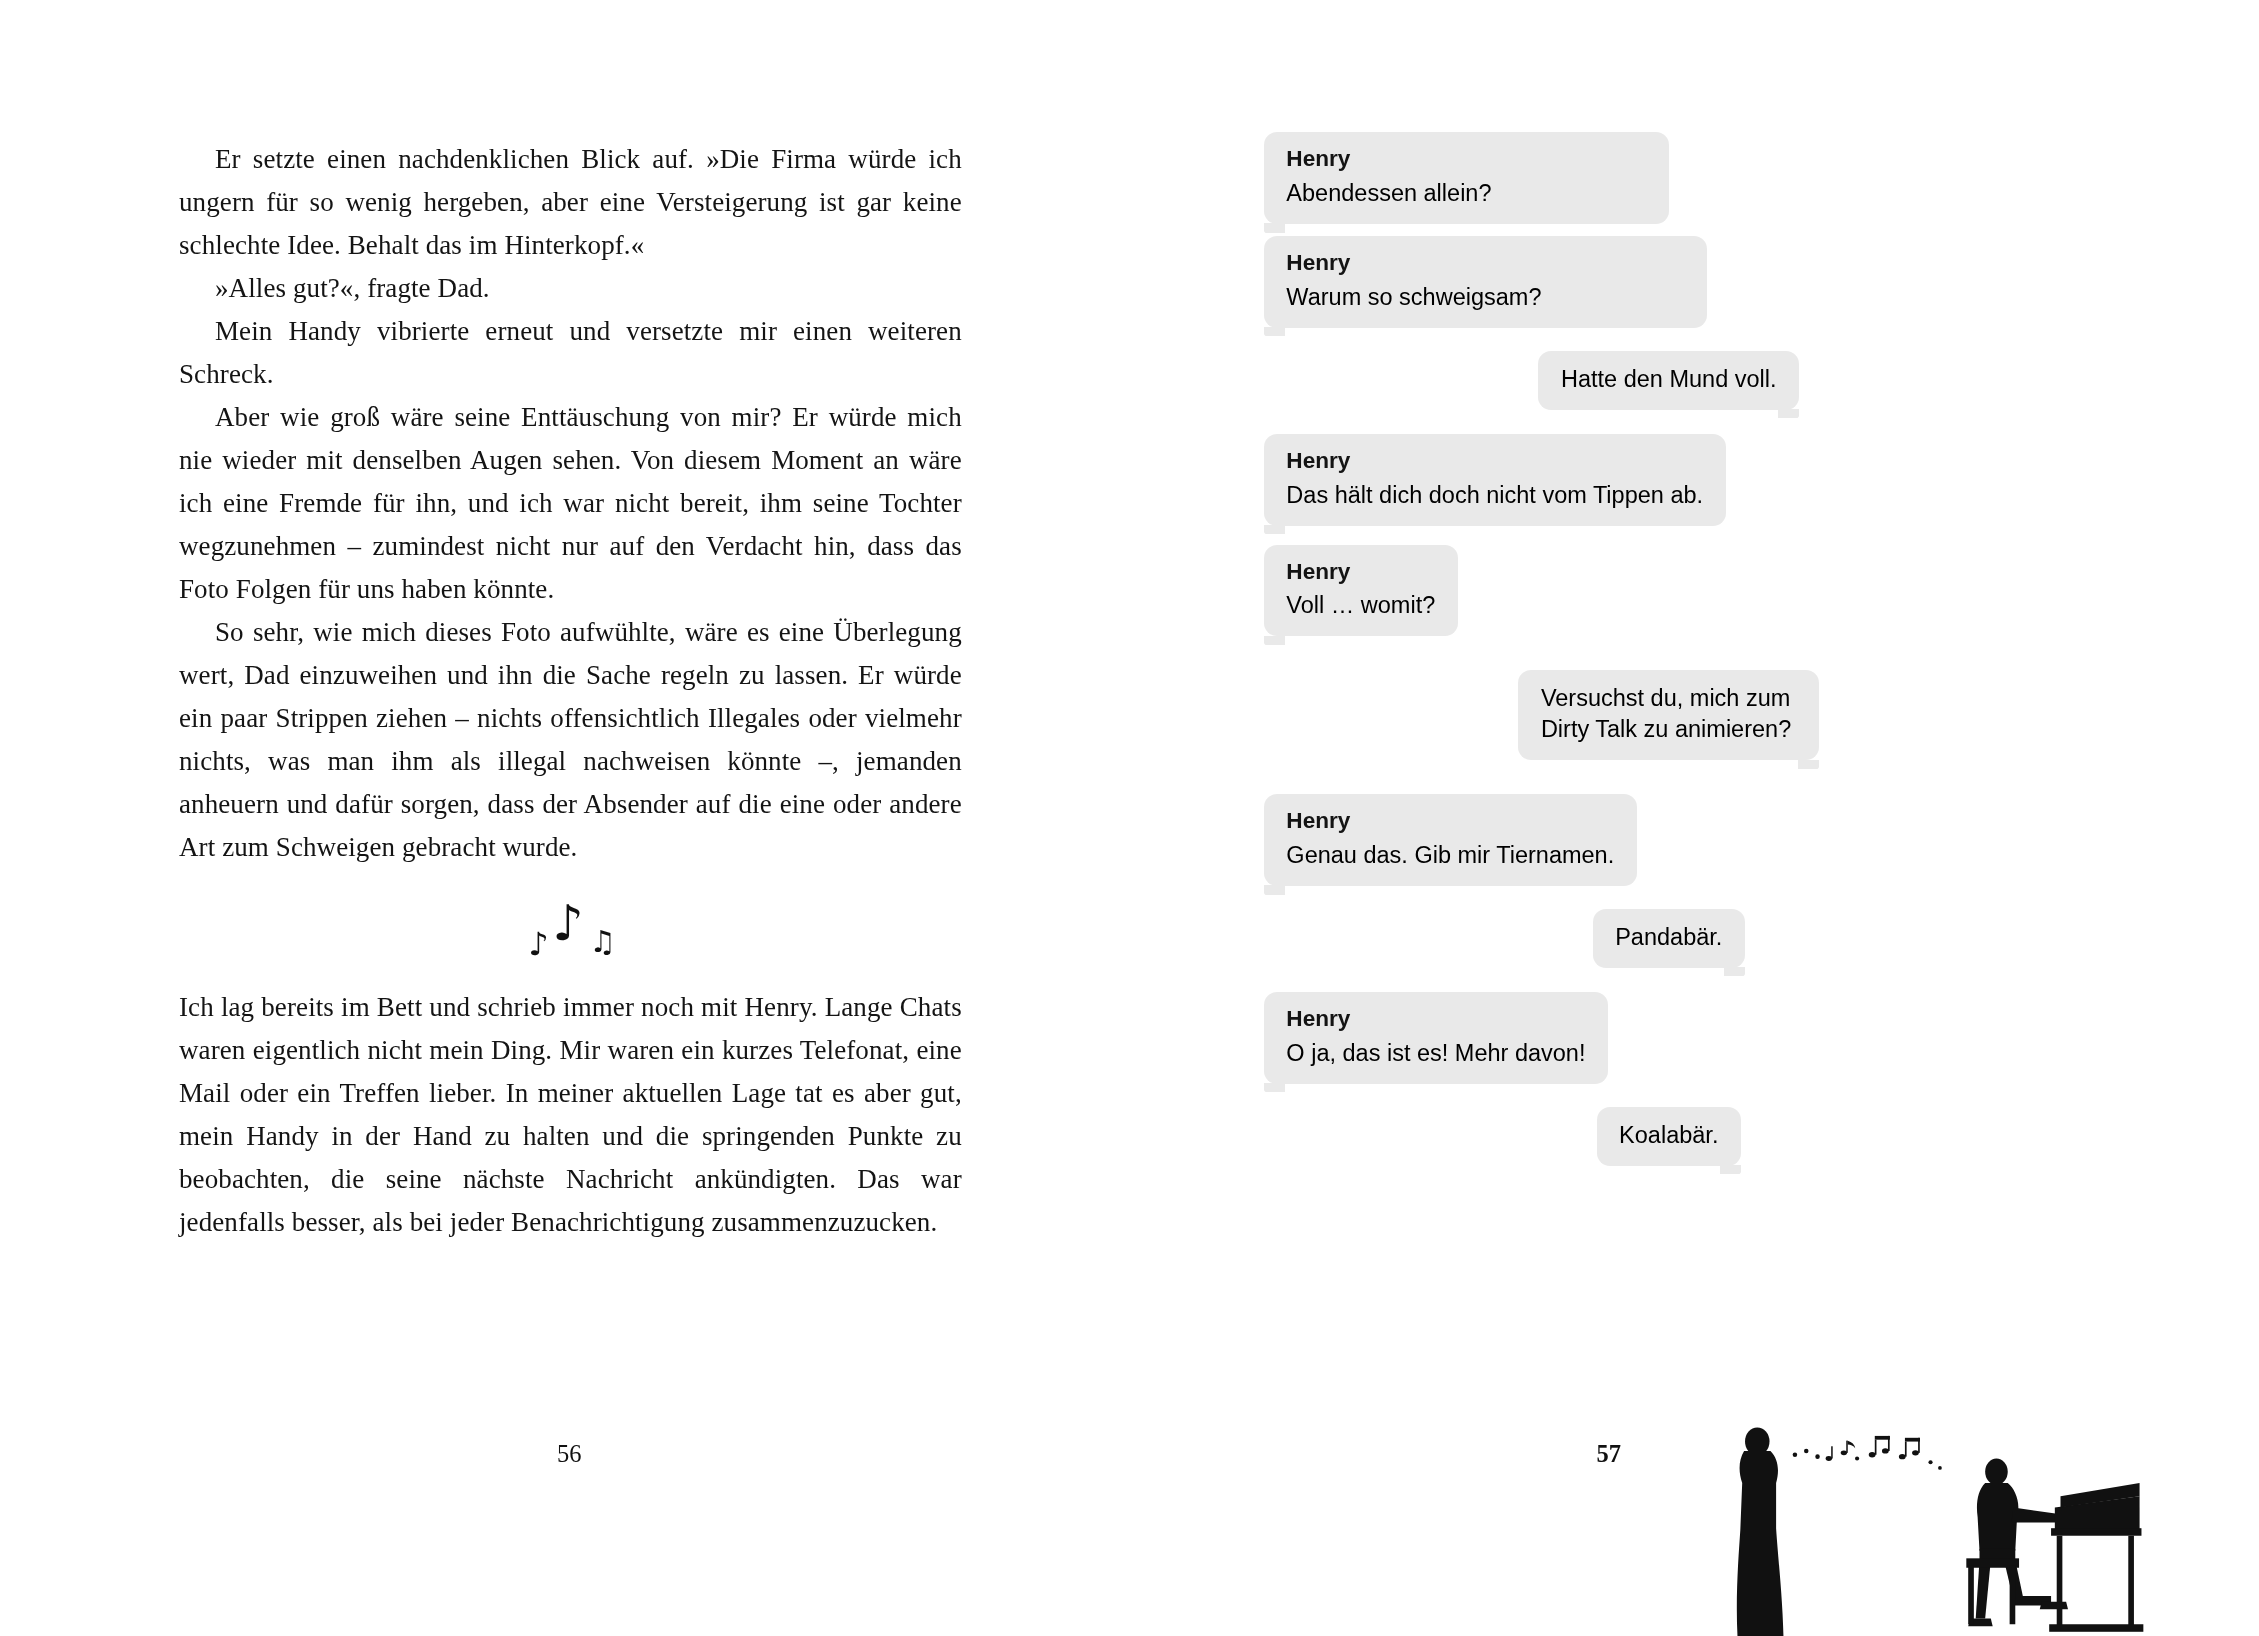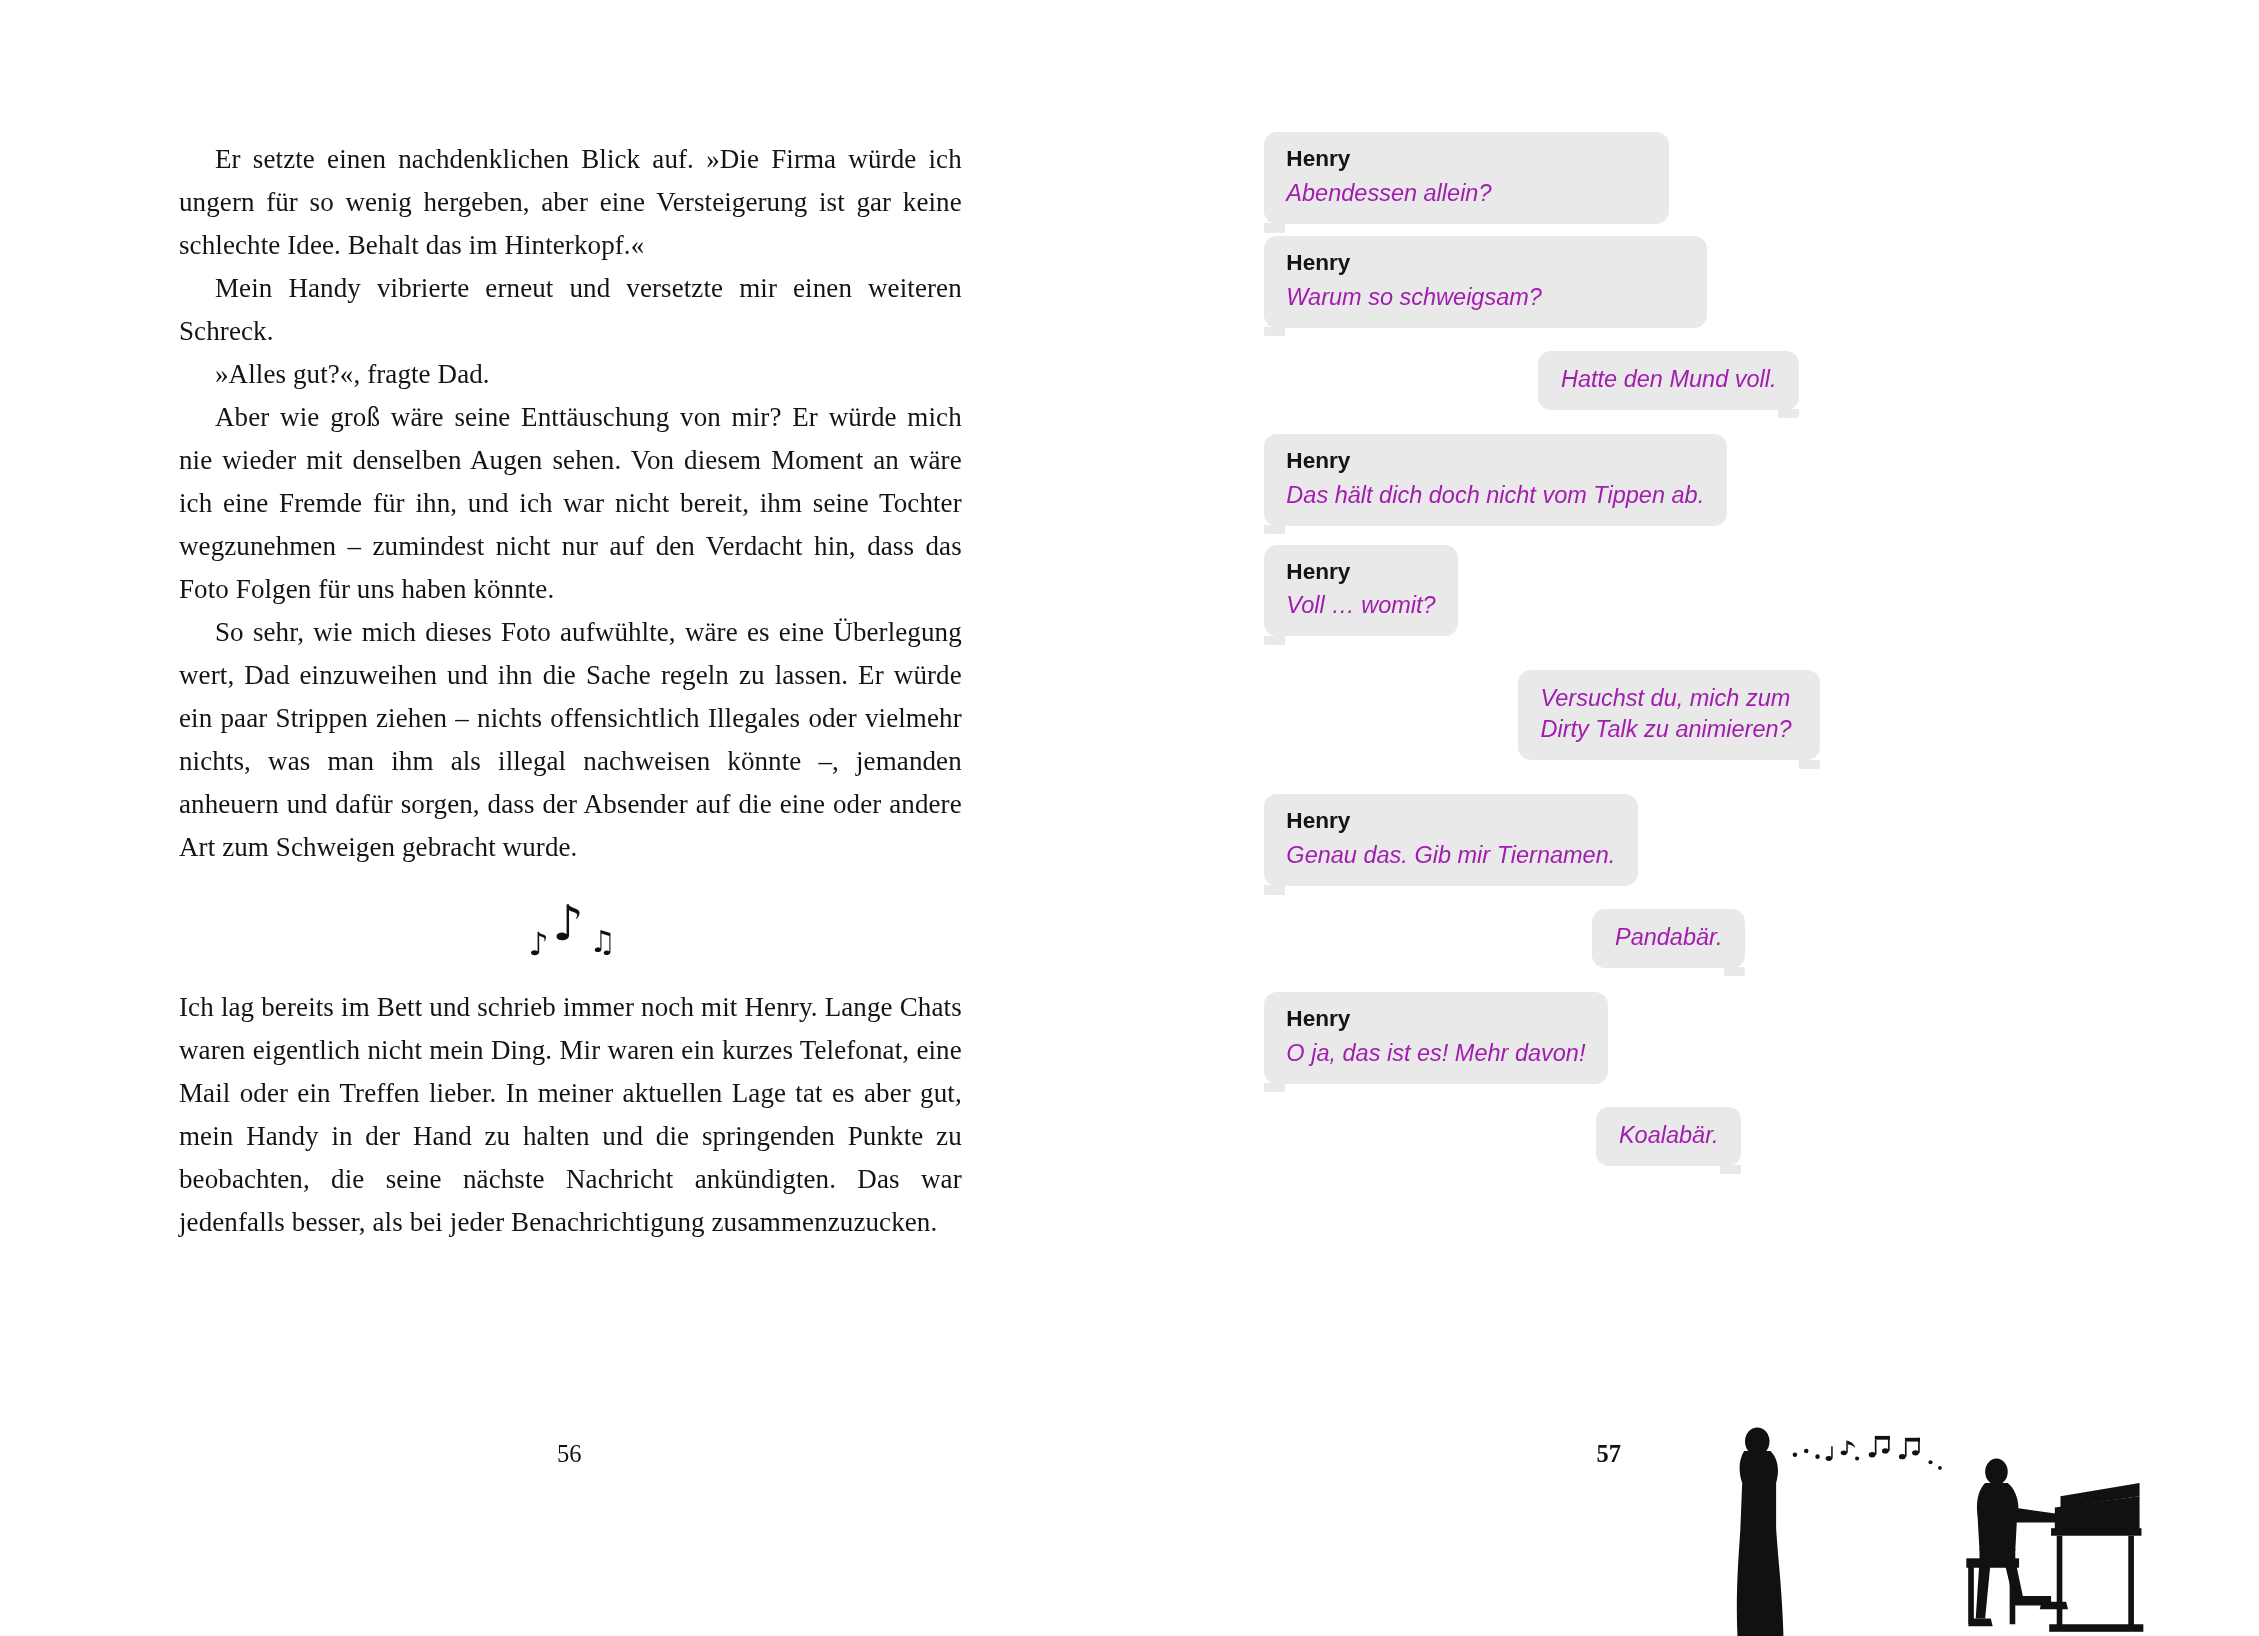--- a/index.html
+++ b/index.html
@@ -107,24 +107,23 @@
   .bubble .sender {
     font-family: "Liberation Sans", sans-serif;
     font-weight: bold;
     font-size: 22.6px;
     line-height: 28px;
     color: #141414;
     margin-bottom: 4.7px;
   }
   .bubble .text {
     font-family: "Liberation Sans", sans-serif;
-    font-style: italic;
     font-size: 23.5px;
     line-height: 31px;
-    color: #a21caf;
+    color: #000000;
     white-space: pre-wrap;
   }
   .bubble.right-bubble {
     text-align: left;
   }
   
   .bubble.tail-left::after {
     content: "";
     position: absolute;
     left: 0;
@@ -155,22 +154,22 @@
   }
 </style>
 </head>
 <body>
 
 <div class="spread">
 
   <div class="page page-left">
     <div class="body-text">
       <p class="indent">Er setzte einen nachdenklichen Blick auf. »Die Firma würde ich ungern für so wenig hergeben, aber eine Versteigerung ist gar keine schlechte Idee. Behalt das im Hinterkopf.«</p>
+      <p class="indent">»Alles gut?«, fragte Dad.</p>
       <p class="indent">Mein Handy vibrierte erneut und versetzte mir einen weiteren Schreck.</p>
-      <p class="indent">»Alles gut?«, fragte Dad.</p>
       <p class="indent">Aber wie groß wäre seine Enttäuschung von mir? Er würde mich nie wieder mit denselben Augen sehen. Von diesem Moment an wäre ich eine Fremde für ihn, und ich war nicht bereit, ihm seine Tochter wegzunehmen – zumindest nicht nur auf den Verdacht hin, dass das Foto Folgen für uns haben könnte.</p>
       <p class="indent">So sehr, wie mich dieses Foto aufwühlte, wäre es eine Überlegung wert, Dad einzuweihen und ihn die Sache regeln zu lassen. Er würde ein paar Strippen ziehen – nichts offensichtlich Illegales oder vielmehr nichts, was man ihm als illegal nachweisen könnte –, jemanden anheuern und dafür sorgen, dass der Absender auf die eine oder andere Art zum Schweigen gebracht wurde.</p>
     </div>
 
     <div class="ornament">
       <span class="n1">♪</span><span class="n2">♪</span><span class="n3">♫</span>
     </div>
 
     <div class="body-text block-after-ornament">
       <p class="noindent">Ich lag bereits im Bett und schrieb immer noch mit Henry. Lange Chats waren eigentlich nicht mein Ding. Mir waren ein kurzes Telefonat, eine Mail oder ein Treffen lieber. In meiner aktuellen Lage tat es aber gut, mein Handy in der Hand zu halten und die springenden Punkte zu beobachten, die seine nächste Nachricht ankündigten. Das war jedenfalls besser, als bei jeder Benachrichtigung zusammenzuzucken.</p>

